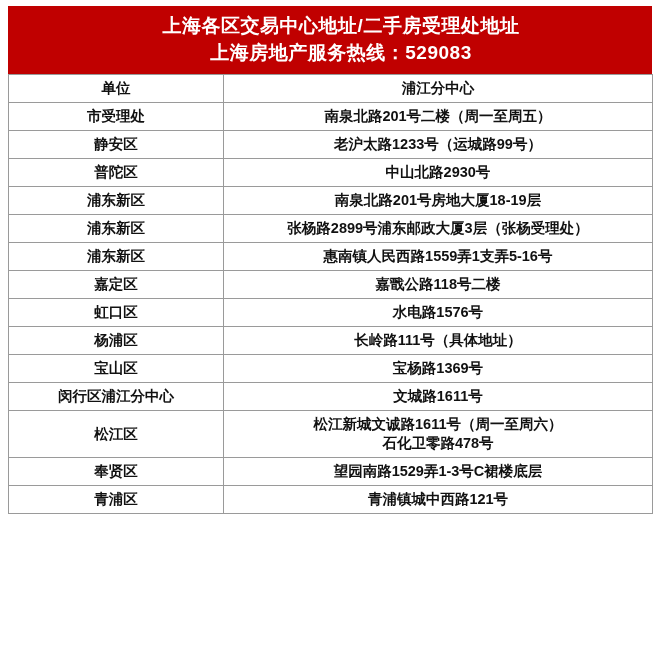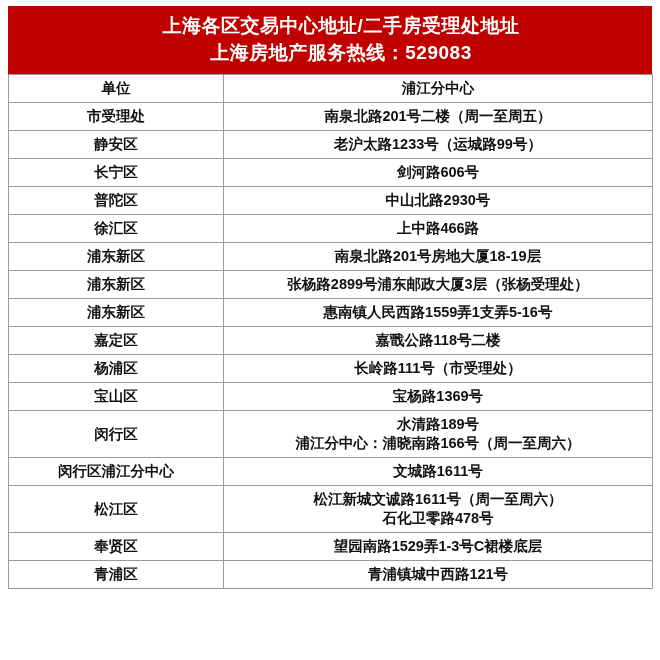--- a/index.html
+++ b/index.html
@@ -78,35 +78,23 @@
             <span class="cellline">南泉北路201号二楼（周一至周五）</span>
           </td>
         </tr>
         <tr>
           <td>静安区</td>
           <td>
             <span class="cellline">老沪太路1233号（运城路99号）</span>
           </td>
         </tr>
         <tr>
-          <td>长宁区</td>
-          <td>
-            <span class="cellline">剑河路606号</span>
-          </td>
-        </tr>
-        <tr>
           <td>普陀区</td>
           <td>
             <span class="cellline">中山北路2930号</span>
-          </td>
-        </tr>
-        <tr>
-          <td>徐汇区</td>
-          <td>
-            <span class="cellline">上中路466路</span>
           </td>
         </tr>
         <tr>
           <td>浦东新区</td>
           <td>
             <span class="cellline">南泉北路201号房地大厦18-19层</span>
           </td>
         </tr>
         <tr>
           <td>浦东新区</td>
@@ -120,36 +108,35 @@
             <span class="cellline">惠南镇人民西路1559弄1支弄5-16号</span>
           </td>
         </tr>
         <tr>
           <td>嘉定区</td>
           <td>
             <span class="cellline">嘉戬公路118号二楼</span>
           </td>
         </tr>
         <tr>
+          <td>虹口区</td>
+          <td>
+            <span class="cellline">水电路1576号</span>
+          </td>
+        </tr>
+        <tr>
           <td>杨浦区</td>
           <td>
-            <span class="cellline">长岭路111号（市受理处）</span>
+            <span class="cellline">长岭路111号（具体地址）</span>
           </td>
         </tr>
         <tr>
           <td>宝山区</td>
           <td>
             <span class="cellline">宝杨路1369号</span>
-          </td>
-        </tr>
-        <tr>
-          <td>闵行区</td>
-          <td>
-            <span class="cellline">水清路189号</span>
-            <span class="cellline">浦江分中心：浦晓南路166号（周一至周六）</span>
           </td>
         </tr>
         <tr>
           <td>闵行区浦江分中心</td>
           <td>
             <span class="cellline">文城路1611号</span>
           </td>
         </tr>
         <tr>
           <td>松江区</td>

